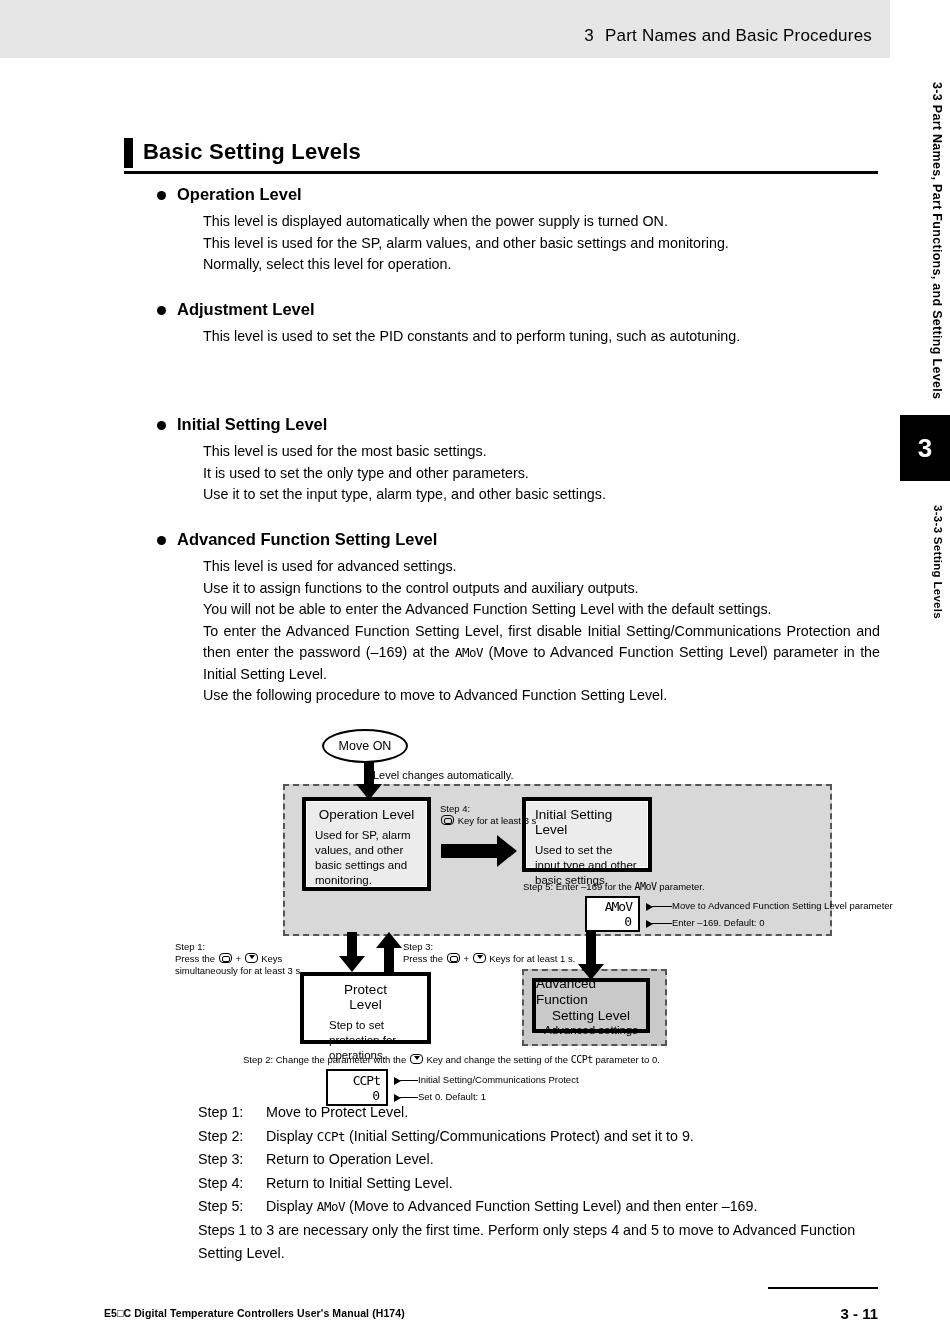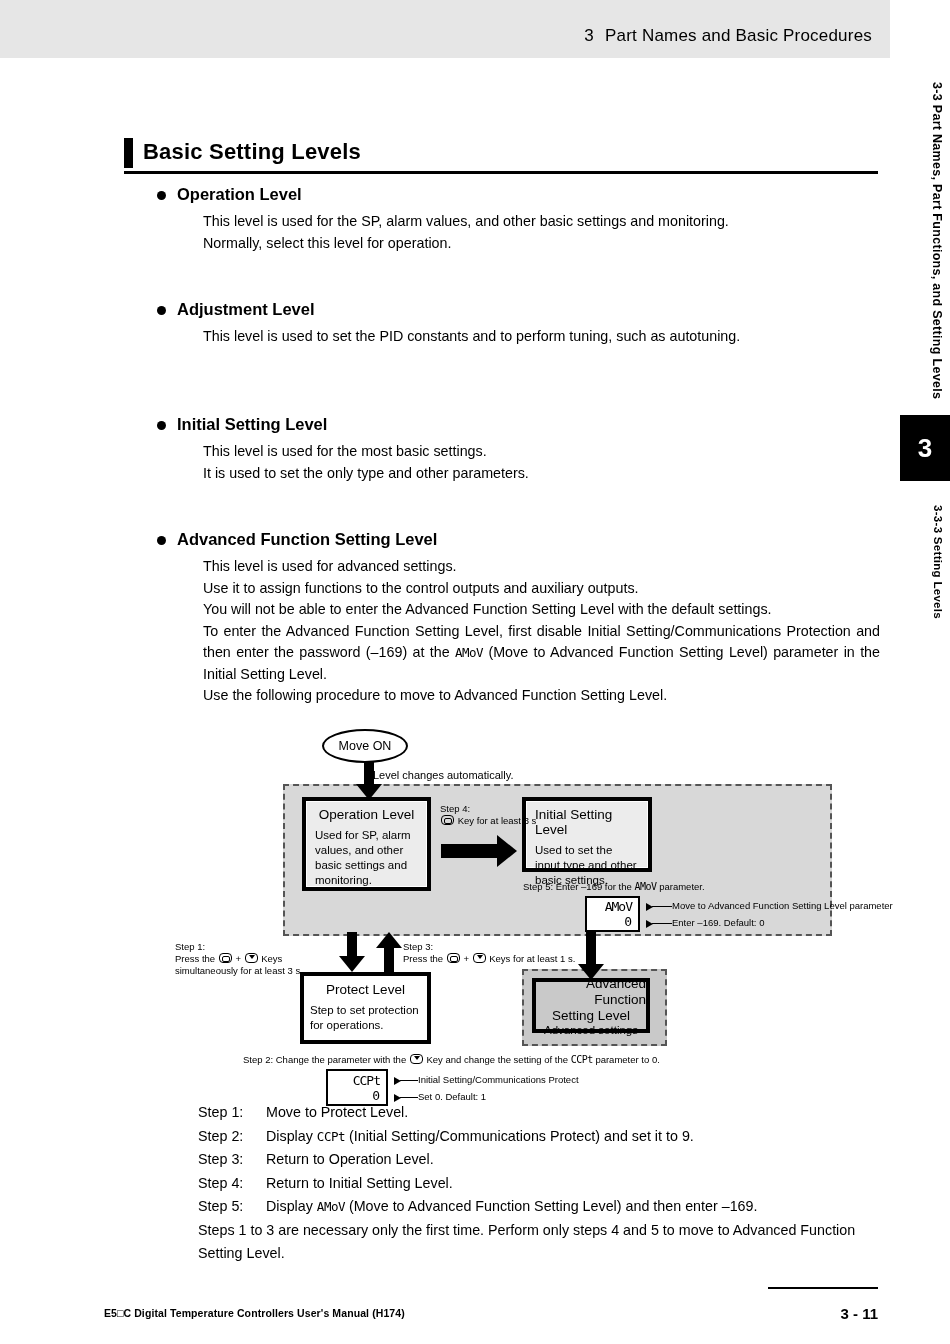--- a/index.html
+++ b/index.html
@@ -68,32 +68,32 @@
   }
   .lvlbox .t{font-size:13.5px;margin-bottom:6px;}
   .lvlbox .d{font-size:11.5px;line-height:15px;}
 
   .box-op{left:302px;top:797px;width:129px;height:94px;}
   .box-op .t{text-align:center;}
   .box-init{left:522px;top:797px;width:130px;height:75px;}
 
   .box-prot{
     left:300px;top:972px;width:131px;height:72px;background:#fff;border:4px solid #000;
-    z-index:4;padding:6px 6px;box-sizing:border-box;
+    z-index:4;padding:6px 25px;box-sizing:border-box;
   }
   .box-prot .t{font-size:13.5px;text-align:center;margin-bottom:6px;}
   .box-prot .d{font-size:11.5px;line-height:15px;}
 
   .advzone{left:522px;top:969px;width:141px;height:73px;background:#c9c9c9;border:2px dashed #555;z-index:2;}
   .box-adv{
     left:532px;top:978px;width:118px;height:55px;background:#c9c9c9;border:4px solid #000;
     z-index:4;display:flex;flex-direction:column;align-items:center;justify-content:center;
     box-sizing:border-box;
   }
-  .box-adv .t{font-size:13.5px;line-height:16px;text-align:right;}
+  .box-adv .t{font-size:13.5px;line-height:16px;text-align:left;}
   .box-adv .d{font-size:11.5px;margin-top:0;}
 
   .steplbl{font-size:9.5px;line-height:12px;z-index:6;}
   .s1{left:175px;top:941px;}
   .s3{left:403px;top:941px;}
   .s4{left:440px;top:803px;}
   .s5{left:523px;top:881px;}
   .s2{left:243px;top:1054px;}
 
   
@@ -153,37 +153,39 @@
   </div>
   <div class="side-txt side-sub">3-3-3  Setting Levels</div>
 
   <div class="sec-bar"></div>
   <div class="sec-title">Basic Setting Levels</div>
   <div class="sec-rule"></div>
 
   <div class="blk" style="top:185px;">
     <div class="bhead">Operation Level</div>
     <div class="btxt">
+      <p>This level is displayed automatically when the power supply is turned ON.</p>
       <p>This level is used for the SP, alarm values, and other basic settings and monitoring.</p>
       <p>Normally, select this level for operation.</p>
     </div>
   </div>
 
   <div class="blk" style="top:300px;">
     <div class="bhead">Adjustment Level</div>
     <div class="btxt">
       <p>This level is used to set the PID constants and to perform tuning, such as autotuning.</p>
     </div>
   </div>
 
   <div class="blk" style="top:415px;">
     <div class="bhead">Initial Setting Level</div>
     <div class="btxt">
       <p>This level is used for the most basic settings.</p>
       <p>It is used to set the only type and other parameters.</p>
+      <p>Use it to set the input type, alarm type, and other basic settings.</p>
     </div>
   </div>
 
   <div class="blk" style="top:530px;">
     <div class="bhead">Advanced Function Setting Level</div>
     <div class="btxt">
       <p>This level is used for advanced settings.</p>
       <p>Use it to assign functions to the control outputs and auxiliary outputs.</p>
       <p>You will not be able to enter the Advanced Function Setting Level with the default settings.</p>
       <p class="just"><span>To enter the Advanced Function Setting Level, first disable Initial Setting/Communications Protection and then enter the password (–169) at the </span><span class="seg">AMoV</span><span> (Move to Advanced Function Setting Level) parameter in the Initial Setting Level.</span></p>

